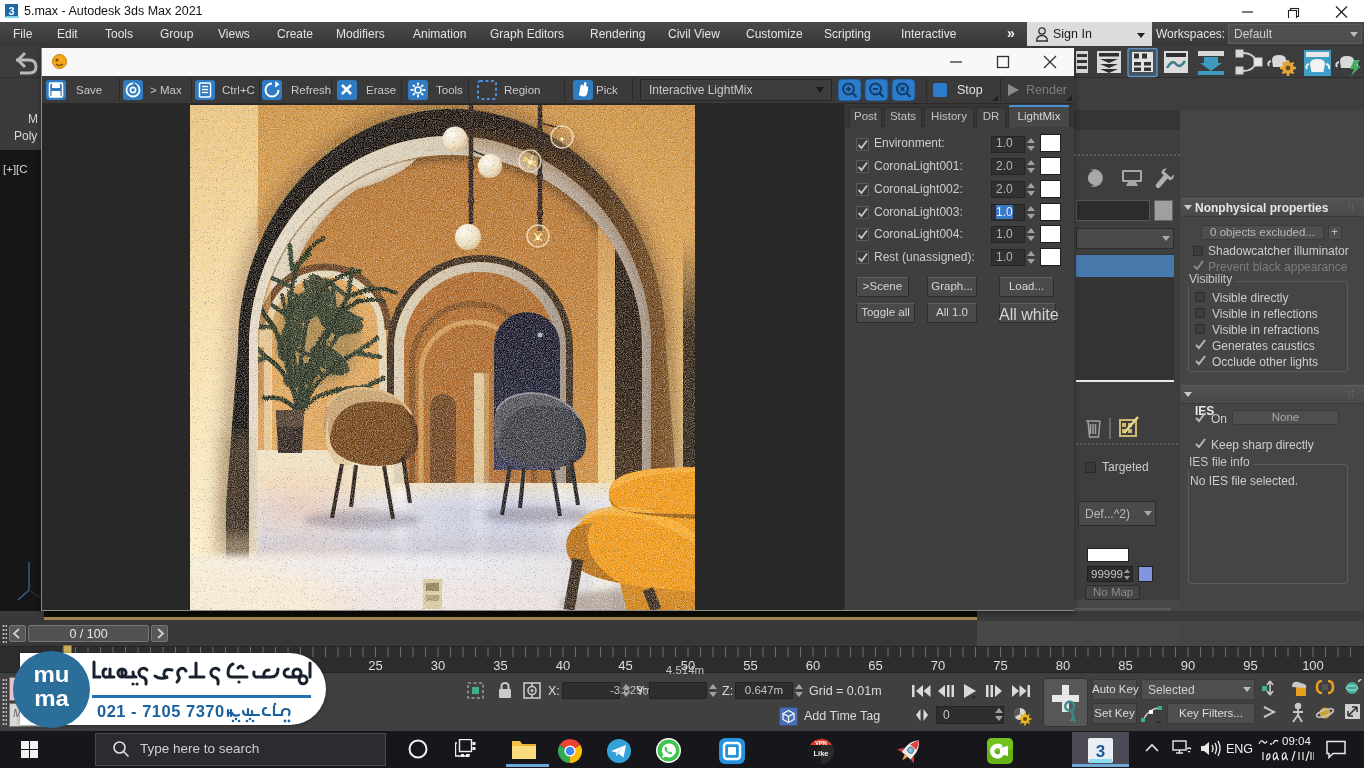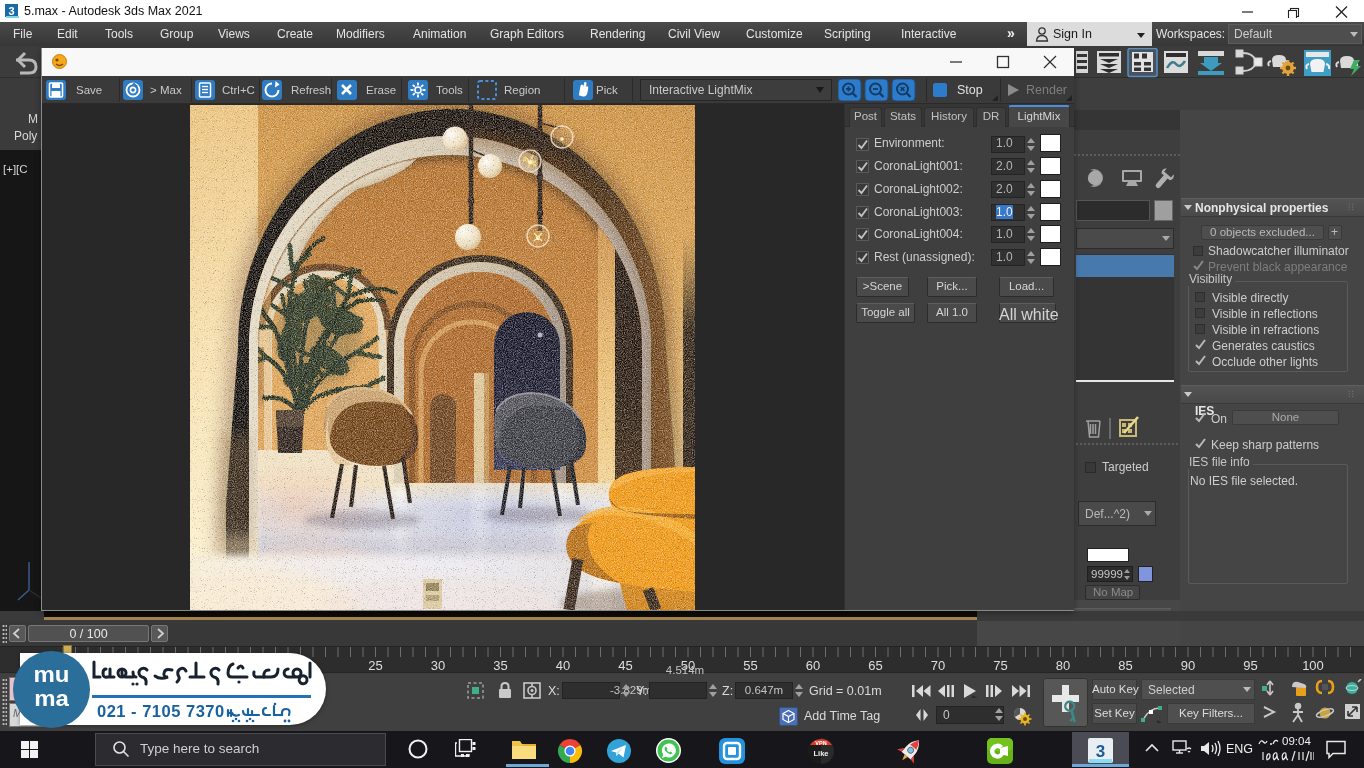--- a/index.html
+++ b/index.html
@@ -239,21 +239,21 @@
   <svg class="abs" style="left:1194px;top:411px;" width="13" height="13" viewBox="0 0 13 13">
         <path d="M2 7 L5 10 L11 2" fill="none" stroke="#b9b9b9" stroke-width="2"></path>
       </svg>
   <span class="tx" style="left:1211px;top:412px;font-size:12px;color:#cdcdcd;">On</span>
   <div class="abs" style="left:1232px;top:410px;width:107px;height:15px;background:#4e4e4e;border:1px solid #3a3a3a;border-radius:2px;"></div>
   <span class="tx" style="left:1232px;top:411px;width:107px;text-align:center;font-size:11.5px;color:#a9a9a9;">None</span>
 
   <svg class="abs" style="left:1194px;top:437px;" width="13" height="13" viewBox="0 0 13 13">
         <path d="M2 7 L5 10 L11 2" fill="none" stroke="#b9b9b9" stroke-width="2"></path>
       </svg>
-  <span class="tx" style="left:1211px;top:438px;font-size:12px;color:#cdcdcd;">Keep sharp patterns</span>
+  <span class="tx" style="left:1211px;top:438px;font-size:12px;color:#cdcdcd;">Keep sharp directly</span>
 
   <div class="abs" style="left:1188px;top:464px;width:160px;height:120px;border:1px solid #5a5a5a;border-radius:2px;"></div>
   <span class="tx" style="left:1186px;top:455px;font-size:12px;color:#c6c6c6;background:#454545;padding:0 3px;">IES file info</span>
   <span class="tx" style="left:1190px;top:474px;font-size:12px;color:#cdcdcd;">No IES file selected.</span>
 
 </div>
 
 <div class="abs" style="left:0;top:611px;width:1364px;height:10px;background:#3a3a3a;"></div>
 <div class="abs" style="left:44px;top:611px;width:933px;height:6px;background:#0d0b06;"></div>
 <div class="abs" style="left:44px;top:617px;width:933px;height:2.5px;background:#a5854e;"></div>
@@ -893,21 +893,21 @@
 <div class="abs" style="left:991px;top:249px;width:34px;height:17px;background:#313131;border:1px solid #242424;"></div>
 <span class="tx" style="left:996px;top:250px;font-size:12px;color:#b5b5b5;">1.0</span>
 <div class="abs" style="left:1027px;top:251px;width:0;height:0;border-left:4px solid transparent;border-right:4px solid transparent;border-bottom:5px solid #a0a0a0;"></div>
 <div class="abs" style="left:1027px;top:259px;width:0;height:0;border-left:4px solid transparent;border-right:4px solid transparent;border-top:5px solid #a0a0a0;"></div>
 <div class="abs" style="left:1040px;top:248px;width:21px;height:18px;background:#ffffff;border:1px solid #1e1e1e;"></div>
 </div>
 
   <div class="abs" style="left:856px;top:277px;width:53px;height:20px;background:#4a4a4a;border:1px solid #2b2b2b;border-top-color:#5e5e5e;border-radius:2px;"></div>
   <span class="tx" style="left:856px;top:280px;width:53px;text-align:center;font-size:11.5px;color:#d4d4d4;">&gt;Scene</span>
   <div class="abs" style="left:927px;top:277px;width:50px;height:20px;background:#4a4a4a;border:1px solid #2b2b2b;border-top-color:#5e5e5e;border-radius:2px;"></div>
-  <span class="tx" style="left:927px;top:280px;width:50px;text-align:center;font-size:11.5px;color:#d4d4d4;">Pick...</span>
+  <span class="tx" style="left:927px;top:280px;width:50px;text-align:center;font-size:11.5px;color:#d4d4d4;">Graph...</span>
   <div class="abs" style="left:999px;top:277px;width:55px;height:20px;background:#4a4a4a;border:1px solid #2b2b2b;border-top-color:#5e5e5e;border-radius:2px;"></div>
   <span class="tx" style="left:999px;top:280px;width:55px;text-align:center;font-size:11.5px;color:#d4d4d4;">Load...</span>
   <div class="abs" style="left:856px;top:303px;width:59px;height:20px;background:#4a4a4a;border:1px solid #2b2b2b;border-top-color:#5e5e5e;border-radius:2px;"></div>
   <span class="tx" style="left:856px;top:306px;width:59px;text-align:center;font-size:11.5px;color:#d4d4d4;">Toggle all</span>
   <div class="abs" style="left:927px;top:303px;width:50px;height:20px;background:#4a4a4a;border:1px solid #2b2b2b;border-top-color:#5e5e5e;border-radius:2px;"></div>
   <span class="tx" style="left:927px;top:306px;width:50px;text-align:center;font-size:11.5px;color:#d4d4d4;">All 1.0</span>
   <div class="abs" style="left:999px;top:303px;width:57px;height:20px;background:#4a4a4a;border:1px solid #2b2b2b;border-top-color:#5e5e5e;border-radius:2px;"></div>
   <span class="tx" style="left:999px;top:306px;width:57px;text-align:center;font-size:16px;color:#d4d4d4;">All white</span>
 </div>
 

